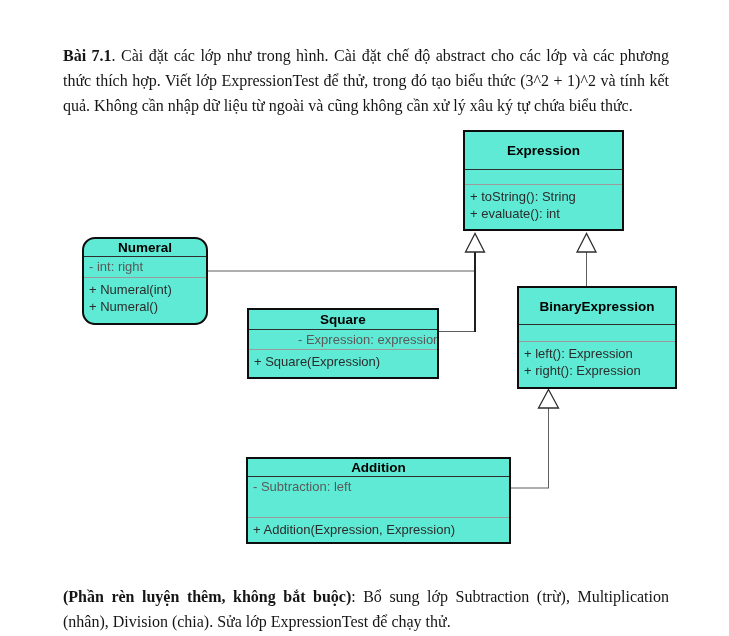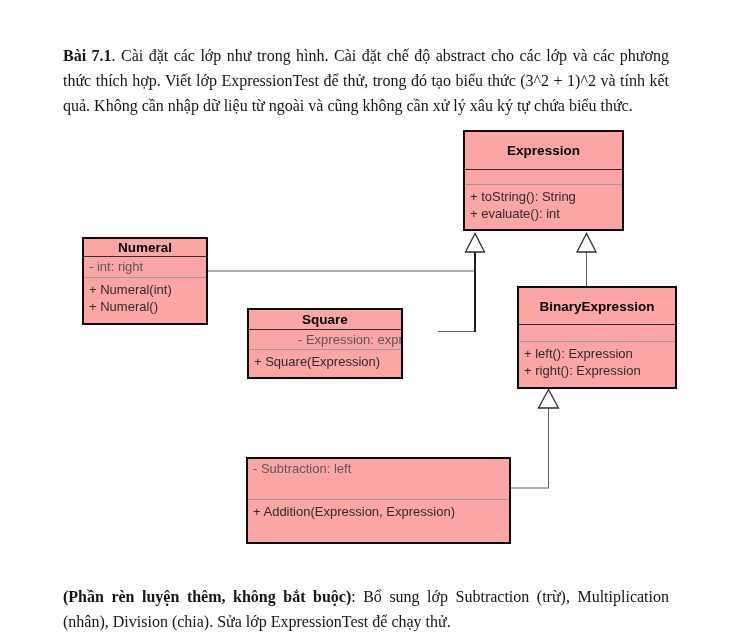--- a/index.html
+++ b/index.html
@@ -14,21 +14,21 @@
   #problem-para { top:15px;margin-top:28px; }
   #note-para { top:568px; }
   .bold { font-weight:bold; }
 
   
   #connectors { position:absolute; left:0; top:0; z-index:1; }
 
   
   .uml-class {
     position:absolute; z-index:2; box-sizing:border-box;
-    background:#fca5a5; border:2px solid #0d0d0d;
+    background:#5eead4; border:2px solid #0d0d0d;
     font-family:"Liberation Sans", sans-serif;
     display:flex; flex-direction:column;
   }
   .uml-title {
     flex:0 0 auto; display:flex; align-items:center; justify-content:center;
     font-size:13.5px; font-weight:bold; color:#000;
     border-bottom:1px solid #2e2e2e; box-sizing:border-box;
   }
   .uml-attrs {
     flex:0 0 auto; border-bottom:1px solid #9a9a9a; box-sizing:border-box;
@@ -36,24 +36,24 @@
   }
   .uml-methods { flex:1 1 auto; color:#2c2c2c; padding-top:3px; }
   .uml-row {
     font-size:13px; line-height:17px; padding:0 5px; white-space:nowrap;
     overflow:hidden;
   }
   
   #box-expression { left:463px; top:130px; width:161px; height:101px; }
   #box-expression .uml-title { height:38px; }
   #box-expression .uml-attrs { height:15px; }
-  #box-numeral   { left:82px;  top:237px; width:126px; height:88px; }
+  #box-numeral   { left:82px;  top:237px; width:126px; height:88px;border-radius:13px; }
   #box-numeral .uml-title { height:18px; }
   #box-numeral .uml-attrs { height:21px; }
-  #box-square    { left:247px; top:308px; width:156px; height:71px; }
+  #box-square    { left:247px; top:308px; width:192px; height:71px; }
   #box-square .uml-title { height:20px; }
   #box-square .uml-attrs { height:20px;padding-left:44px; }
   #box-binary    { left:517px; top:286px; width:160px; height:103px; }
   #box-binary .uml-title { height:37px; }
   #box-binary .uml-attrs { height:17px; }
   #box-addition  { left:246px; top:457px; width:265px; height:87px; }
   #box-addition .uml-title { height:18px; }
   #box-addition .uml-attrs { height:41px; }
 </style>
 </head>
@@ -113,20 +113,21 @@
   <div class="uml-class" id="box-binary">
     <div class="uml-title">BinaryExpression</div>
     <div class="uml-attrs"></div>
     <div class="uml-methods">
         <div class="uml-row">+ left(): Expression</div>
         <div class="uml-row">+ right(): Expression</div>
       </div>
   </div>
 
   <div class="uml-class" id="box-addition">
+    <div class="uml-title">Addition</div>
     <div class="uml-attrs">
         <div class="uml-row">- Subtraction: left</div>
       </div>
     <div class="uml-methods">
         <div class="uml-row">+ Addition(Expression, Expression)</div>
       </div>
   </div>
 
   <p class="para" id="note-para"><span class="bold">(Phần rèn luyện thêm, không bắt buộc)</span><span>: Bổ sung lớp Subtraction (trừ), Multiplication (nhân), Division (chia). Sửa lớp ExpressionTest để chạy thử.</span></p>
 

